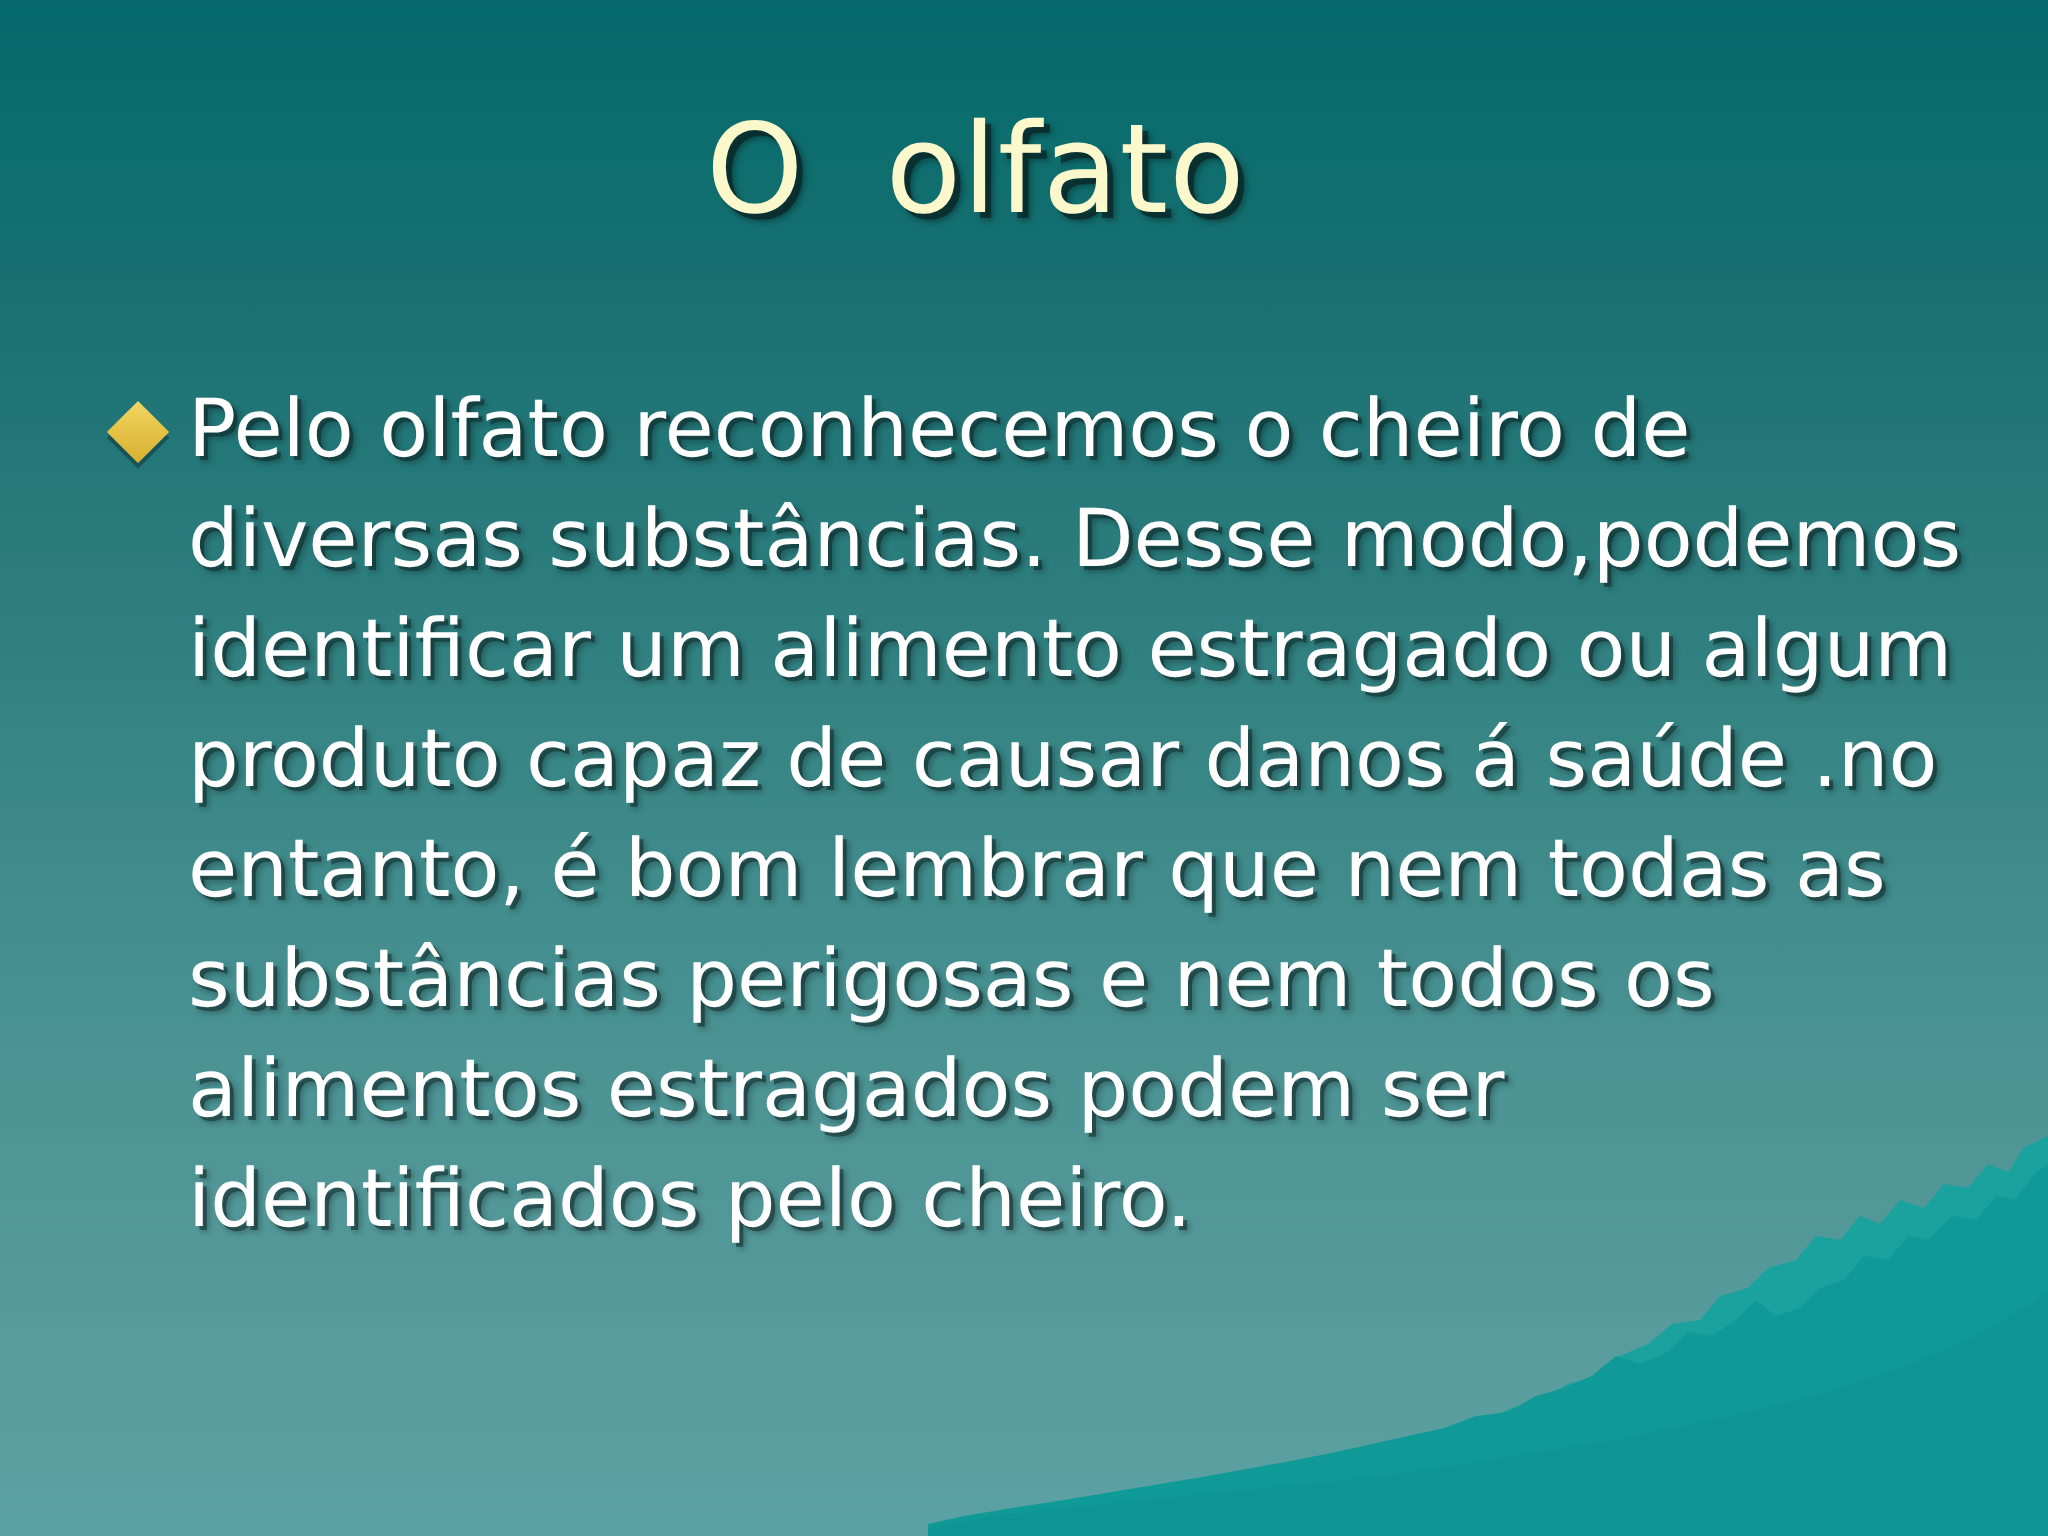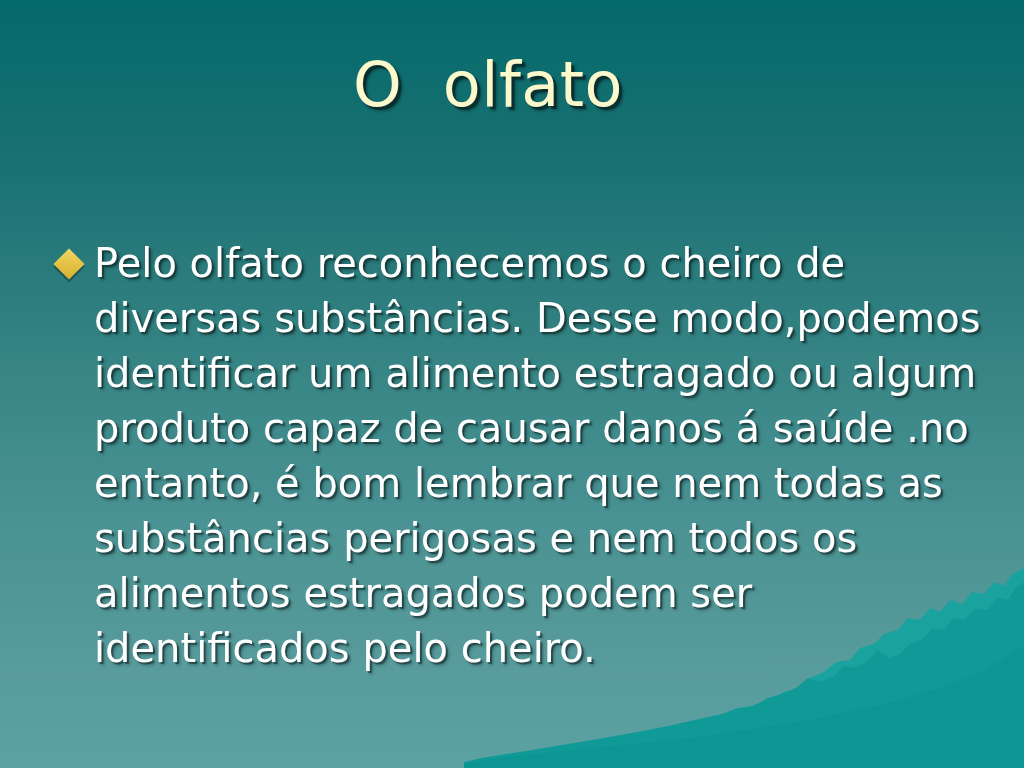--- a/index.html
+++ b/index.html
@@ -63,21 +63,20 @@
       3px 3px 0 rgba(10, 24, 24, 0.55),
       4px 4px 3px rgba(0, 0, 0, 0.35);
   }
 
   
   .body-block {
     position: absolute;
     left: 58px;
     top: 188px;
     width: 930px;
-    margin-top: 48px;
   }
   .bullet-row {
     display: flex;
     align-items: flex-start;
   }
   .bullet-marker {
     flex: 0 0 auto;
     width: 22px;
     height: 22px;
     margin-top: 17px;

